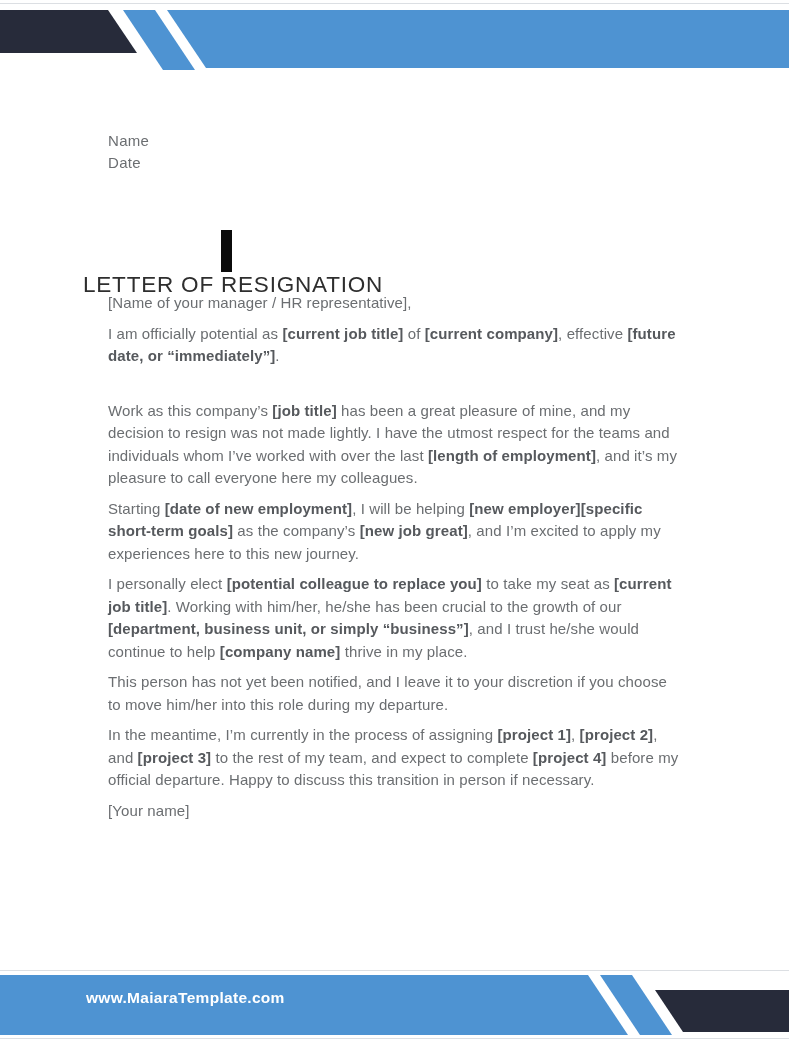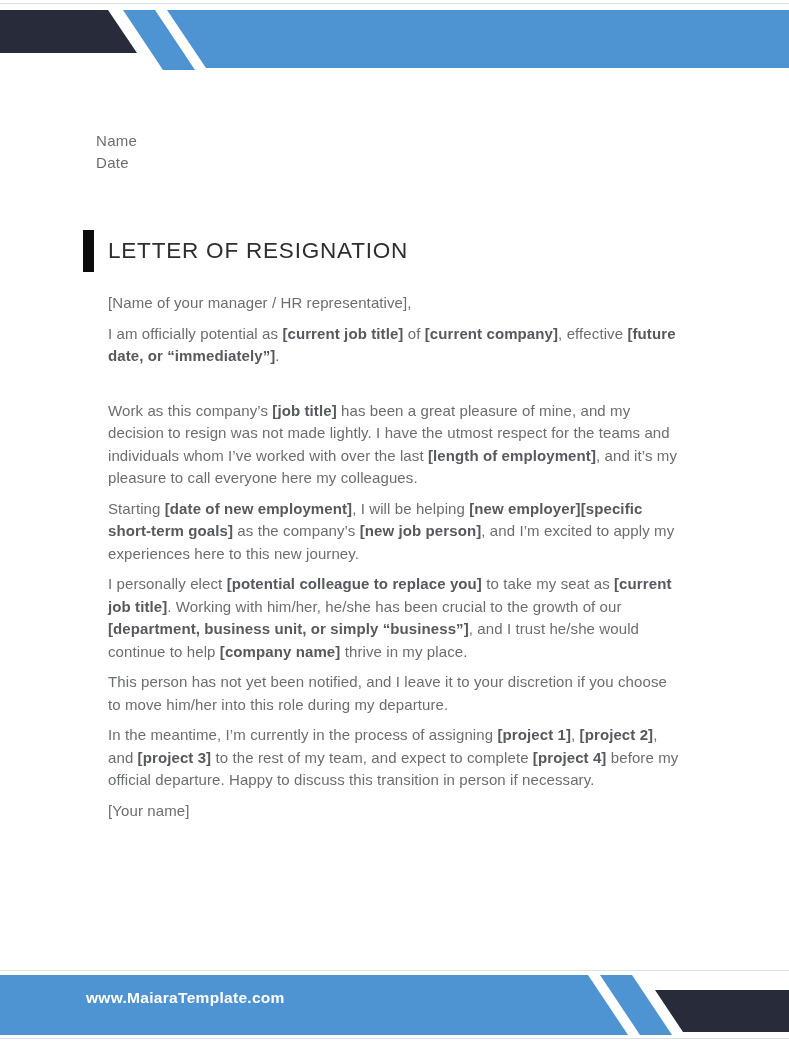--- a/index.html
+++ b/index.html
@@ -14,29 +14,29 @@
     position:absolute; left:0; width:789px; height:1px;
     background:var(--hairline);
   }
   svg.banner { position:absolute; left:0; display:block; }
   svg.banner.top { top:0; }
   svg.banner.bottom { bottom:0; }
   .fill-blue { fill:var(--accent-blue); }
   .fill-navy { fill:var(--dark-navy); }
 
   .letterhead {
-    position:absolute; left:96px; top:130px;
+    position:absolute; left:108px; top:130px;
     font-size:15px; line-height:22px;
     color:var(--body-gray);
     letter-spacing:0.3px;
   }
 
   .title-row {
     position:absolute; left:83px; top:230px;
-    display:flex; align-items:center;
+    display:flex; align-items:center;flex-direction:column;
   }
   .title-bar {
     width:11px; height:42px;
     background:var(--black-bar);
     margin-right:14px;
   }
   .title-text {
     margin:0; font-size:22.5px; font-weight:normal;
     color:var(--title-color);
     letter-spacing:0.8px;
@@ -81,21 +81,21 @@
 
   <div class="title-row">
     <div class="title-bar"></div>
     <h1 class="title-text">LETTER OF RESIGNATION</h1>
   </div>
 
   <div class="letter-body">
       <p class="para"><span>[Name of your manager / HR representative],</span></p>
       <p class="para"><span>I am officially potential as </span><span class="ph">[current job title]</span><span> of </span><span class="ph">[current company]</span><span>, effective </span><span class="ph">[future date, or “immediately”]</span><span>.</span></p>
       <p class="para gap"><span>Work as this company’s </span><span class="ph">[job title]</span><span> has been a great pleasure of mine, and my decision to resign was not made lightly. I have the utmost respect for the teams and individuals whom I’ve worked with over the last </span><span class="ph">[length of employment]</span><span>, and it’s my pleasure to call everyone here my colleagues.</span></p>
-      <p class="para"><span>Starting </span><span class="ph">[date of new employment]</span><span>, I will be helping </span><span class="ph">[new employer][specific short-term goals]</span><span> as the company’s </span><span class="ph">[new job person]</span><span>, and I’m excited to apply my experiences here to this new journey.</span></p>
+      <p class="para"><span>Starting </span><span class="ph">[date of new employment]</span><span>, I will be helping </span><span class="ph">[new employer][specific short-term goals]</span><span> as the company’s </span><span class="ph">[new job great]</span><span>, and I’m excited to apply my experiences here to this new journey.</span></p>
       <p class="para"><span>I personally elect </span><span class="ph">[potential colleague to replace you]</span><span> to take my seat as </span><span class="ph">[current job title]</span><span>. Working with him/her, he/she has been crucial to the growth of our </span><span class="ph">[department, business unit, or simply “business”]</span><span>, and I trust he/she would continue to help </span><span class="ph">[company name]</span><span> thrive in my place.</span></p>
       <p class="para"><span>This person has not yet been notified, and I leave it to your discretion if you choose to move him/her into this role during my departure.</span></p>
       <p class="para"><span>In the meantime, I’m currently in the process of assigning </span><span class="ph">[project 1]</span><span>, </span><span class="ph">[project 2]</span><span>, and </span><span class="ph">[project 3]</span><span> to the rest of my team, and expect to complete </span><span class="ph">[project 4]</span><span> before my official departure. Happy to discuss this transition in person if necessary.</span></p>
       <p class="para"><span>[Your name]</span></p>
     </div>
 
   <div class="hairline" style="top:970px"></div>
 
   <svg class="banner bottom" width="789" height="88" viewBox="0 0 789 88">
     <polygon class="fill-blue" points="0,20 588,20 628,80 0,80"></polygon>

